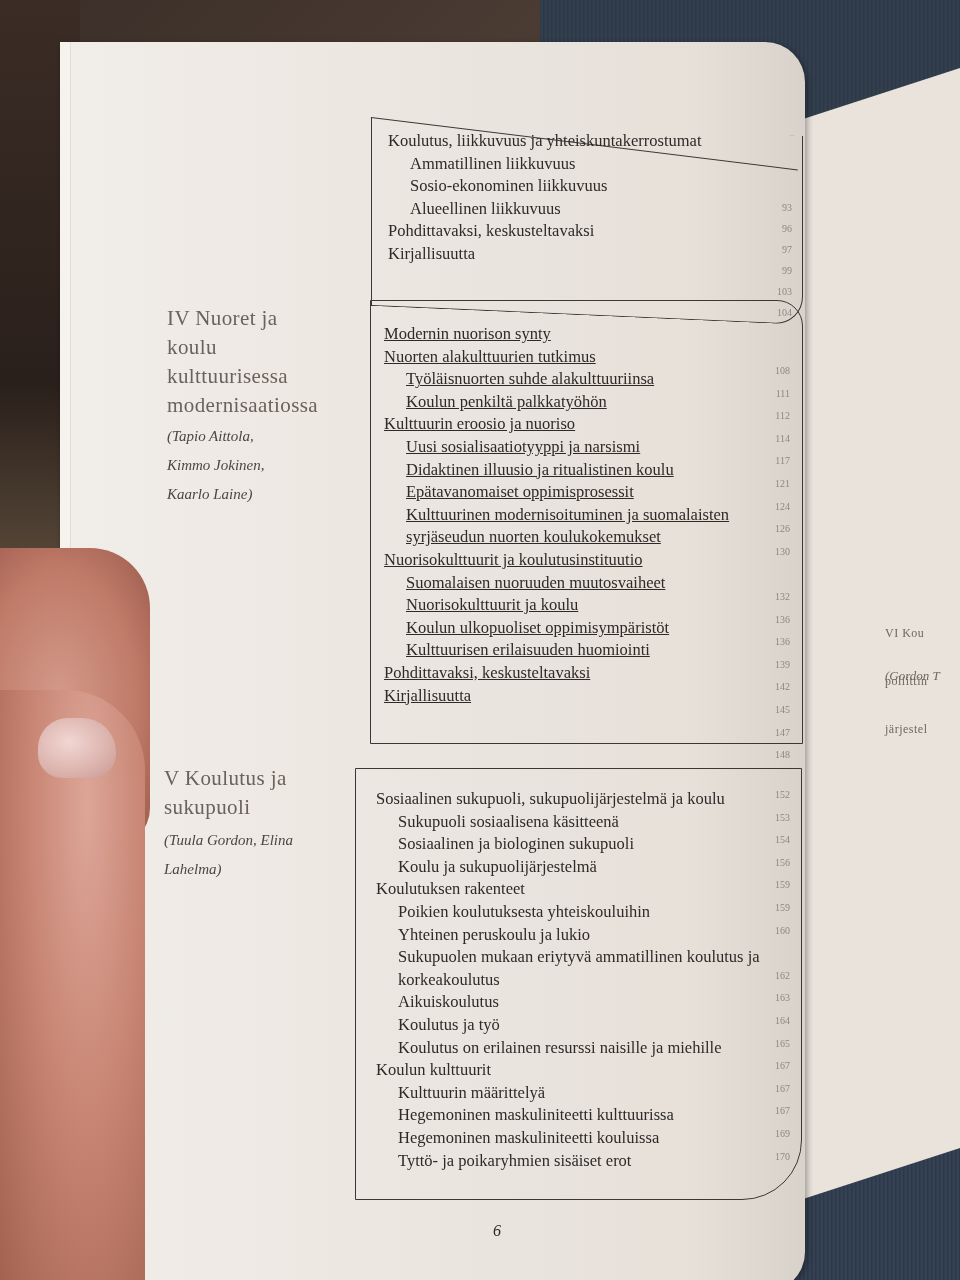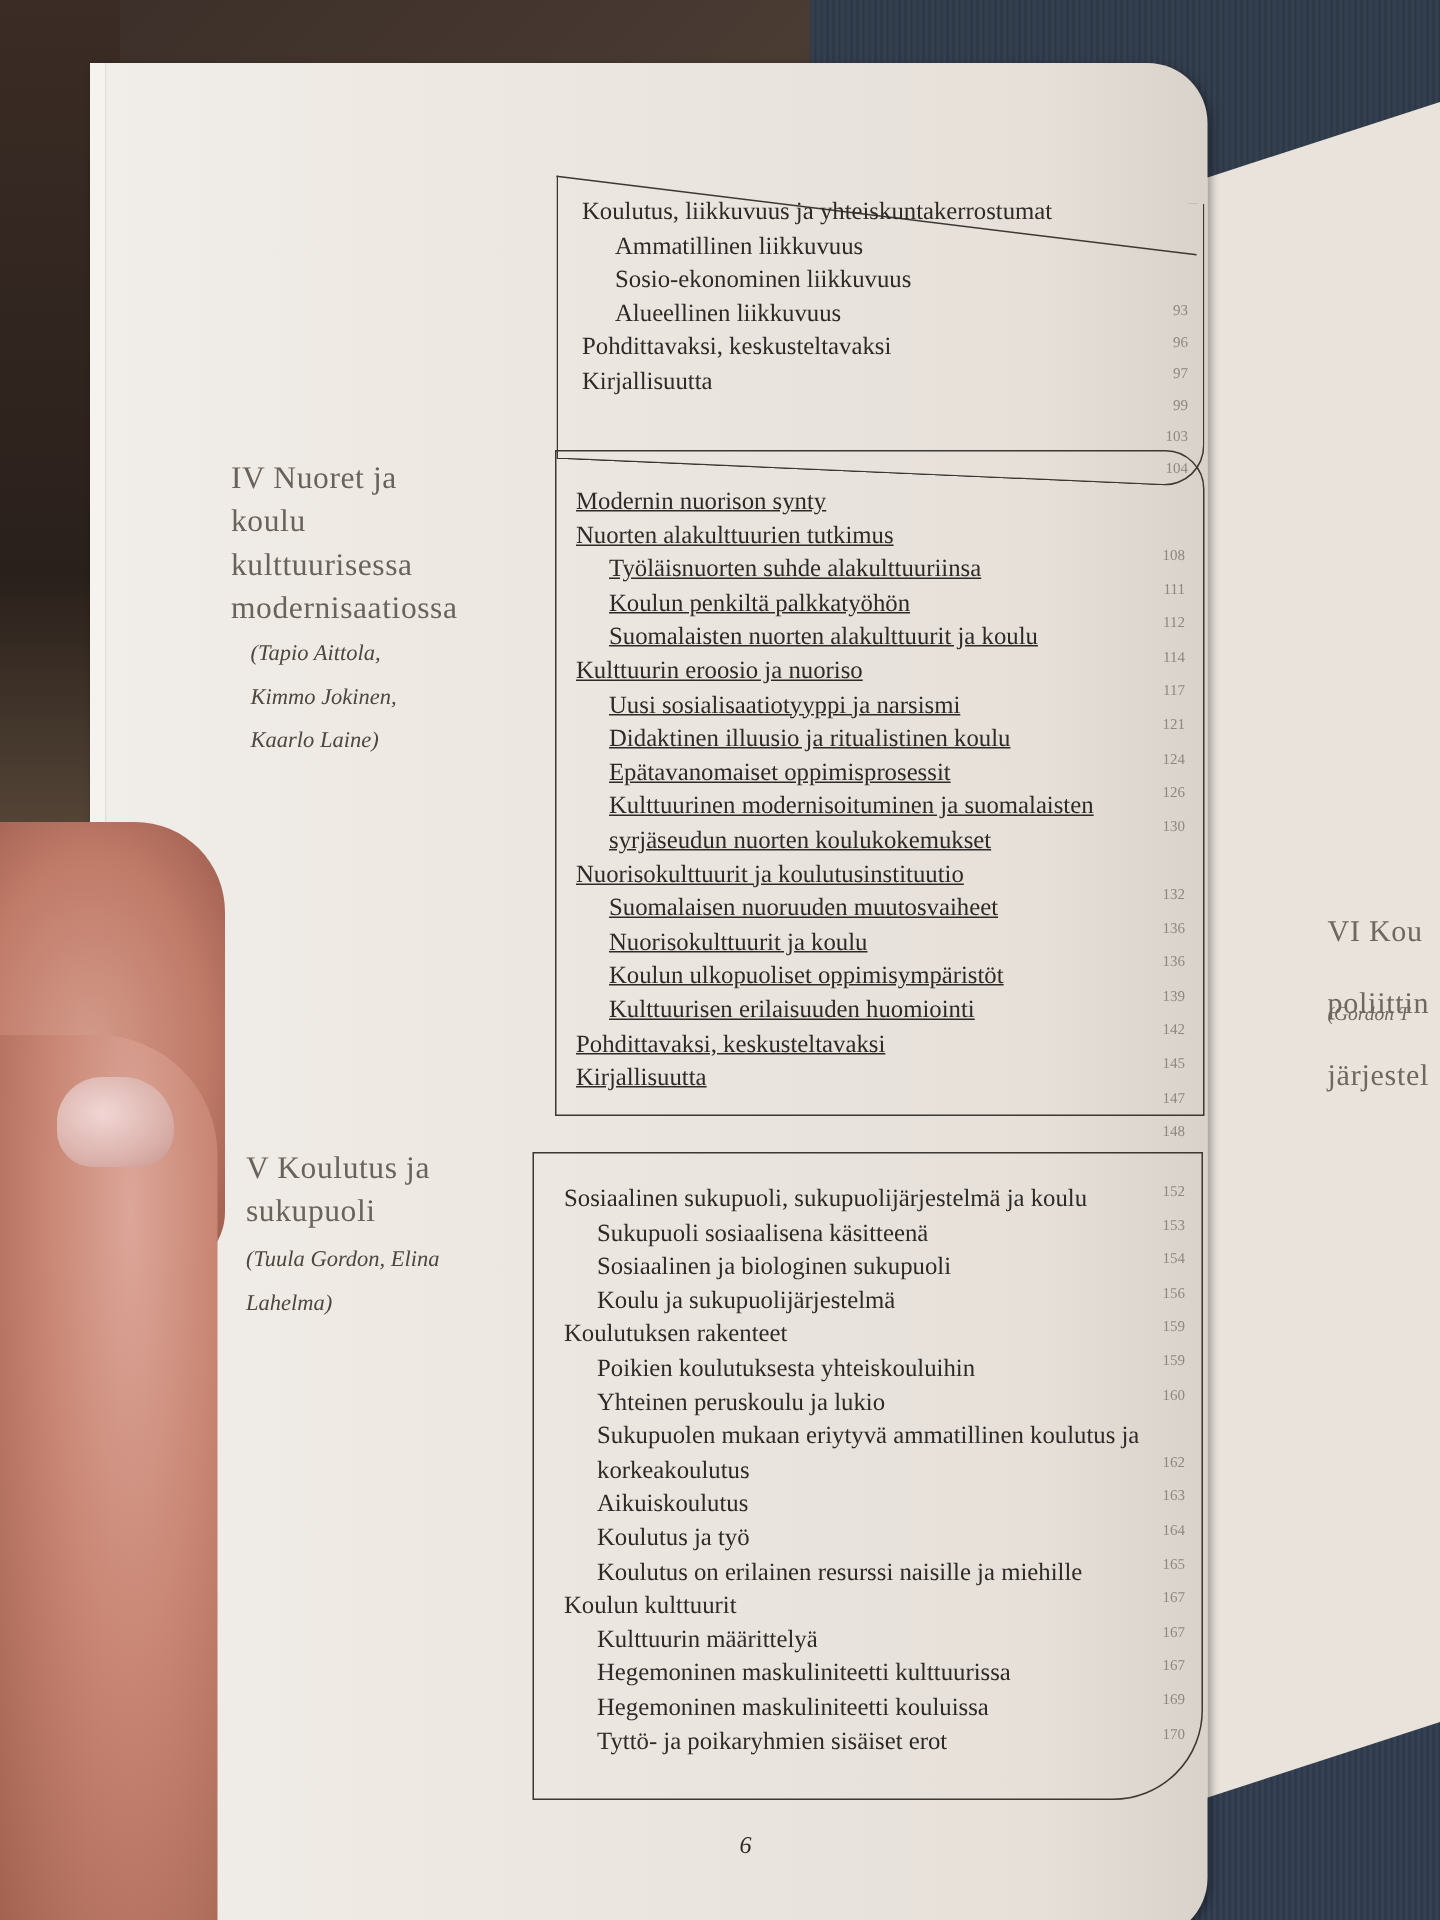--- a/index.html
+++ b/index.html
@@ -18,22 +18,22 @@
   }
   .bg-left {
     position:absolute; left:0; top:0; width:80px; height:1280px;
     background: linear-gradient(180deg,#3b2c25 0%, #2a201b 30%, #5a4a3a 45%, #3a3a3e 75%, #4a4a50 100%);
   }
   .next-page {
     position:absolute; left:800px; top:120px; width:180px; height:1080px;
     background:#e9e3dc; transform: skewY(-18deg); transform-origin: left top;
   }
   .next-page-heading {
-    position:absolute; left:885px; top:585px; color:#6f6760;
-    font-size:20px; line-height:24px; letter-spacing:0.5px; white-space:pre-line;
+    position:absolute; left:885px; top:597px; color:#6f6760;
+    font-size:12px; line-height:24px; letter-spacing:0.5px; white-space:pre-line;
   }
   .next-page-author {
     position:absolute; left:885px; top:668px; color:#6f6760;
     font-size:13px; font-style:italic;
   }
   .page {
     position:absolute; left:60px; top:20px; width:745px; height:1250px;
     background: linear-gradient(90deg, #f1ede8 0%, #ece7e1 40%, #e6e0d9 85%, #d9d2ca 100%);
     border-radius: 4px 40px 40px 4px;
     box-shadow: 2px 2px 6px rgba(0,0,0,0.35);
@@ -109,38 +109,37 @@
   </div>
   <div class="page-nums" style="left:702px; top:155px; line-height:21px;">
     <div>93</div>
     <div>96</div>
     <div>97</div>
     <div>99</div>
     <div>103</div>
     <div>104</div>
   </div>
 
-  <div class="chapter-heading" style="left:94px; top:262px;">
+  <div class="chapter-heading" style="left:107px; top:262px;">
     <div>IV Nuoret ja</div>
     <div>koulu</div>
     <div>kulttuurisessa</div>
     <div>modernisaatiossa</div>
   </div>
   <div class="chapter-author" style="left:107px; top:380px;">
     <div>(Tapio Aittola,</div>
     <div>Kimmo Jokinen,</div>
     <div>Kaarlo Laine)</div>
   </div>
   <div class="toc-box" style="left:310px; top:258px; width:431px; height:442px; border-radius:0 26px 0 0;"></div>
   <div class="toc-entries" style="left:324px; top:281px;text-decoration:underline;">
     <div class="toc-entry">Modernin nuorison synty</div>
     <div class="toc-entry">Nuorten alakulttuurien tutkimus</div>
     <div class="toc-entry sub">Työläisnuorten suhde alakulttuuriinsa</div>
     <div class="toc-entry sub">Koulun penkiltä palkkatyöhön</div>
-    <div class="toc-entry sub">Suomalaisten nuorten alakulttuurit ja koulu</div>
     <div class="toc-entry">Kulttuurin eroosio ja nuoriso</div>
     <div class="toc-entry sub">Uusi sosialisaatiotyyppi ja narsismi</div>
     <div class="toc-entry sub">Didaktinen illuusio ja ritualistinen koulu</div>
     <div class="toc-entry sub">Epätavanomaiset oppimisprosessit</div>
     <div class="toc-entry sub">Kulttuurinen modernisoituminen ja suomalaisten</div>
     <div class="toc-entry sub">syrjäseudun nuorten koulukokemukset</div>
     <div class="toc-entry">Nuorisokulttuurit ja koulutusinstituutio</div>
     <div class="toc-entry sub">Suomalaisen nuoruuden muutosvaiheet</div>
     <div class="toc-entry sub">Nuorisokulttuurit ja koulu</div>
     <div class="toc-entry sub">Koulun ulkopuoliset oppimisympäristöt</div>

